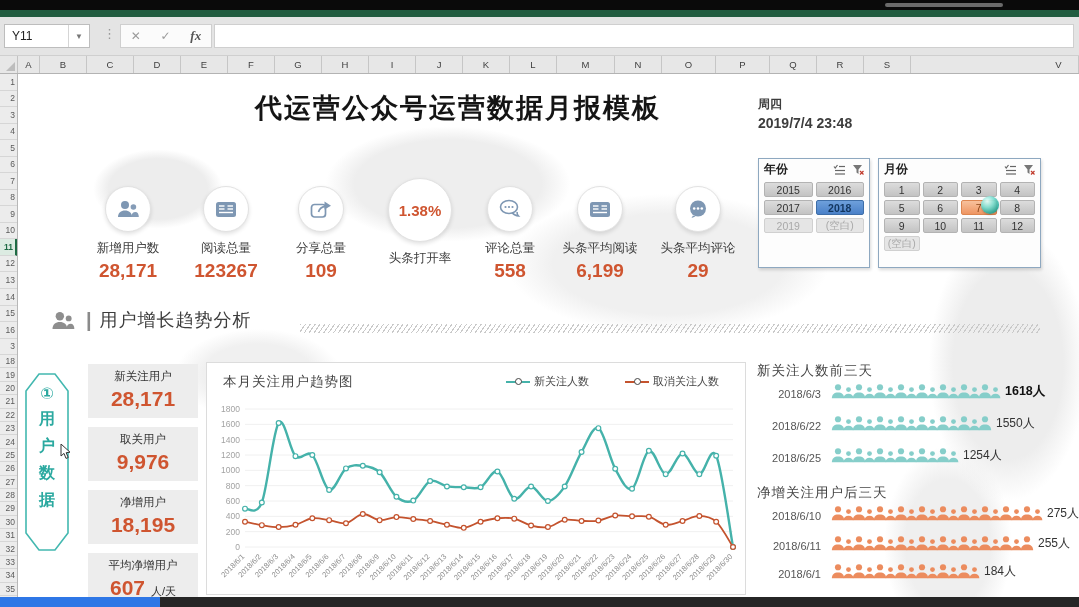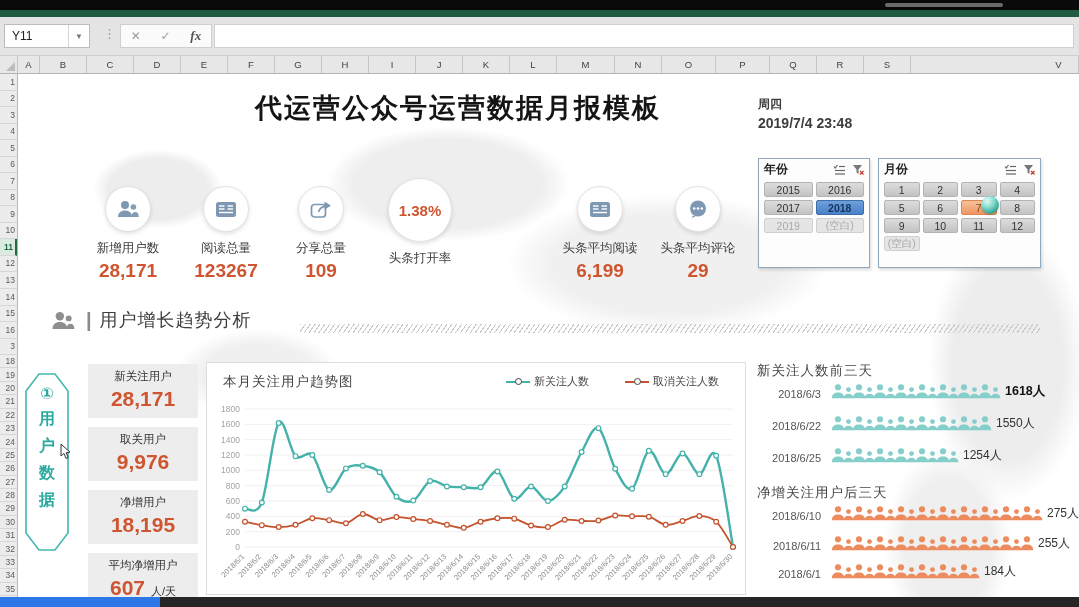--- a/index.html
+++ b/index.html
@@ -231,20 +231,35 @@
           </svg>
       </div>
       <div class="lab">分享总量</div>
       <div class="val">109</div>
     </div>
     <div class="kpi big" style="left:347px">
       <div class="circ">
           <span class="rate">1.38%</span>
         </div>
       <div class="lab">头条打开率</div>
+    </div>
+    <div class="kpi" style="left:444px">
+      <div class="circ">
+        <svg width="22" height="20" viewBox="0 0 22 20">
+            <ellipse cx="10" cy="8" rx="8.5" ry="6.5" fill="none" stroke="#7e97b3" stroke-width="1.6"></ellipse>
+            <path d="M13 13.5c2 2.5 4.5 3.5 6.5 3.5-1.2-1.2-1.6-2.8-1.4-4.2" fill="none" stroke="#7e97b3" stroke-width="1.6"></path>
+            <g fill="#7e97b3">
+              <circle cx="6.5" cy="8" r="1.1"></circle>
+              <circle cx="10" cy="8" r="1.1"></circle>
+              <circle cx="13.5" cy="8" r="1.1"></circle>
+            </g>
+          </svg>
+      </div>
+      <div class="lab">评论总量</div>
+      <div class="val">558</div>
     </div>
     <div class="kpi" style="left:534px">
       <div class="circ">
         <svg width="22" height="17" viewBox="0 0 22 17">
             <rect x="1" y="1" width="20" height="15" rx="2.5" fill="#7e97b3"></rect>
             <g stroke="#fff" stroke-width="1.4">
               <line x1="4" y1="5" x2="9.5" y2="5"></line>
               <line x1="4" y1="8" x2="9.5" y2="8"></line>
               <line x1="12.5" y1="5" x2="18" y2="5"></line>
               <line x1="12.5" y1="8" x2="18" y2="8"></line>

